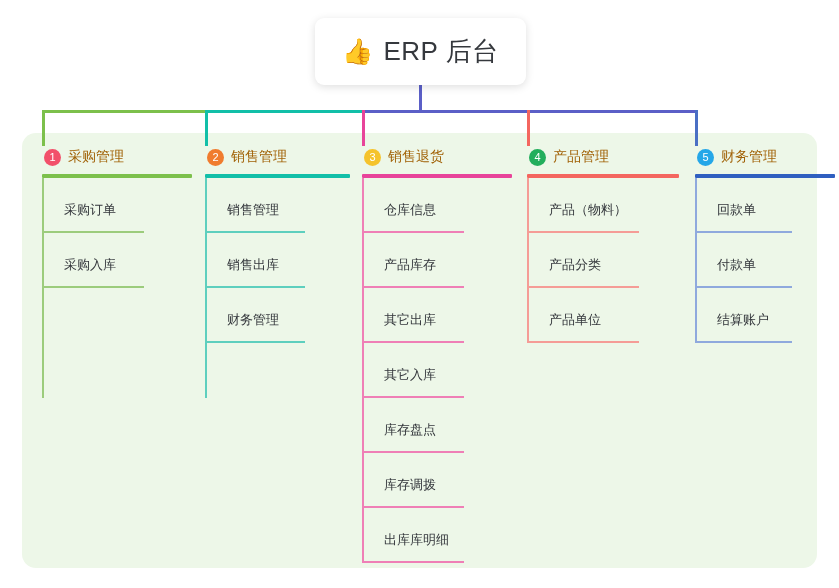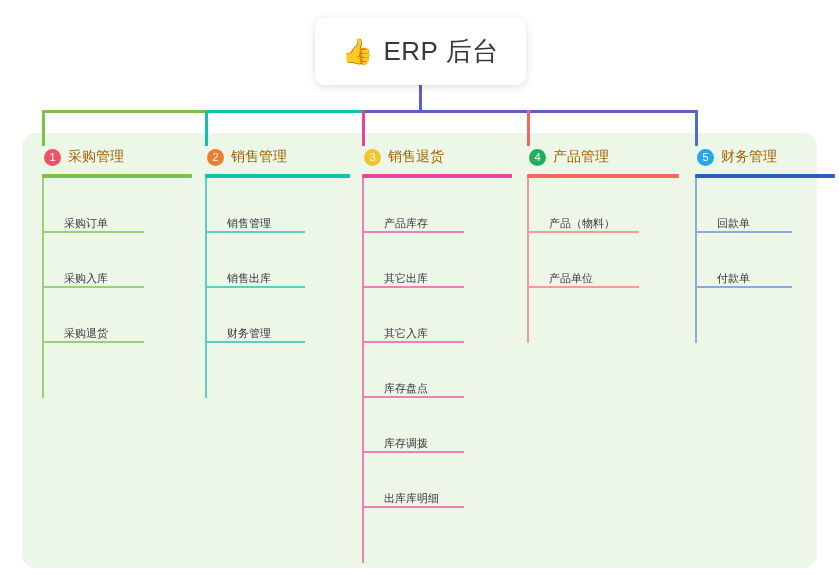--- a/index.html
+++ b/index.html
@@ -64,23 +64,23 @@
   .leaves{position:relative;margin-top:0;}
   .spine{position:absolute;left:0;top:0;width:2px;}
   .leaf{
     position:relative;
     height:55px;
     box-sizing:border-box;
     display:flex;align-items:flex-end;
     padding-left:22px;
   }
   .leaf-label{
-    font-size:11px;color:#33363b;
+    font-size:13px;color:#33363b;
     white-space:nowrap;
-    padding-bottom:2px;
+    padding-bottom:14px;
   }
   .leaf-rule{
     position:absolute;left:2px;bottom:0;
     height:1.6px;
   }
 </style>
 </head>
 <body>
 
 <div id="stage">
@@ -114,24 +114,20 @@
         <div class="leaves">
           <div class="spine" style="background: rgb(156, 204, 124); height: 220px;"></div>
           <div class="leaf">
             <span class="leaf-label">采购订单</span>
             <div class="leaf-rule" style="background: rgb(156, 204, 124); width: 100px;"></div>
           </div>
           <div class="leaf">
             <span class="leaf-label">采购入库</span>
             <div class="leaf-rule" style="background: rgb(156, 204, 124); width: 100px;"></div>
           </div>
-          <div class="leaf">
-            <span class="leaf-label">采购退货</span>
-            <div class="leaf-rule" style="background: rgb(156, 204, 124); width: 100px;"></div>
-          </div>
         </div>
       </div>
       <div class="col" style="left: 205px;">
         <div class="col-head">
           <span class="badge" style="background: rgb(240, 124, 46);">2</span>
           <span class="col-title">销售管理</span>
         </div>
         <div class="head-rule" style="background: rgb(18, 191, 168); width: 145px;"></div>
         <div class="leaves">
           <div class="spine" style="background: rgb(94, 207, 190); height: 220px;"></div>
@@ -151,20 +147,24 @@
       </div>
       <div class="col" style="left: 362px;">
         <div class="col-head">
           <span class="badge" style="background: rgb(245, 195, 44);">3</span>
           <span class="col-title">销售退货</span>
         </div>
         <div class="head-rule" style="background: rgb(232, 68, 154); width: 150px;"></div>
         <div class="leaves">
           <div class="spine" style="background: rgb(239, 127, 182); height: 385px;"></div>
           <div class="leaf">
+            <span class="leaf-label">仓库信息</span>
+            <div class="leaf-rule" style="background: rgb(239, 127, 182); width: 100px;"></div>
+          </div>
+          <div class="leaf">
             <span class="leaf-label">产品库存</span>
             <div class="leaf-rule" style="background: rgb(239, 127, 182); width: 100px;"></div>
           </div>
           <div class="leaf">
             <span class="leaf-label">其它出库</span>
             <div class="leaf-rule" style="background: rgb(239, 127, 182); width: 100px;"></div>
           </div>
           <div class="leaf">
             <span class="leaf-label">其它入库</span>
             <div class="leaf-rule" style="background: rgb(239, 127, 182); width: 100px;"></div>
@@ -189,20 +189,24 @@
           <span class="col-title">产品管理</span>
         </div>
         <div class="head-rule" style="background: rgb(244, 102, 95); width: 152px;"></div>
         <div class="leaves">
           <div class="spine" style="background: rgb(245, 156, 150); height: 165px;"></div>
           <div class="leaf">
             <span class="leaf-label">产品（物料）</span>
             <div class="leaf-rule" style="background: rgb(245, 156, 150); width: 110px;"></div>
           </div>
           <div class="leaf">
+            <span class="leaf-label">产品分类</span>
+            <div class="leaf-rule" style="background: rgb(245, 156, 150); width: 110px;"></div>
+          </div>
+          <div class="leaf">
             <span class="leaf-label">产品单位</span>
             <div class="leaf-rule" style="background: rgb(245, 156, 150); width: 110px;"></div>
           </div>
         </div>
       </div>
       <div class="col" style="left: 695px;">
         <div class="col-head">
           <span class="badge" style="background: rgb(37, 167, 232);">5</span>
           <span class="col-title">财务管理</span>
         </div>
@@ -210,17 +214,21 @@
         <div class="leaves">
           <div class="spine" style="background: rgb(143, 169, 221); height: 165px;"></div>
           <div class="leaf">
             <span class="leaf-label">回款单</span>
             <div class="leaf-rule" style="background: rgb(143, 169, 221); width: 95px;"></div>
           </div>
           <div class="leaf">
             <span class="leaf-label">付款单</span>
             <div class="leaf-rule" style="background: rgb(143, 169, 221); width: 95px;"></div>
           </div>
+          <div class="leaf">
+            <span class="leaf-label">结算账户</span>
+            <div class="leaf-rule" style="background: rgb(143, 169, 221); width: 95px;"></div>
+          </div>
         </div>
       </div>
     </div>
 
 </div>
 
 </body></html>

